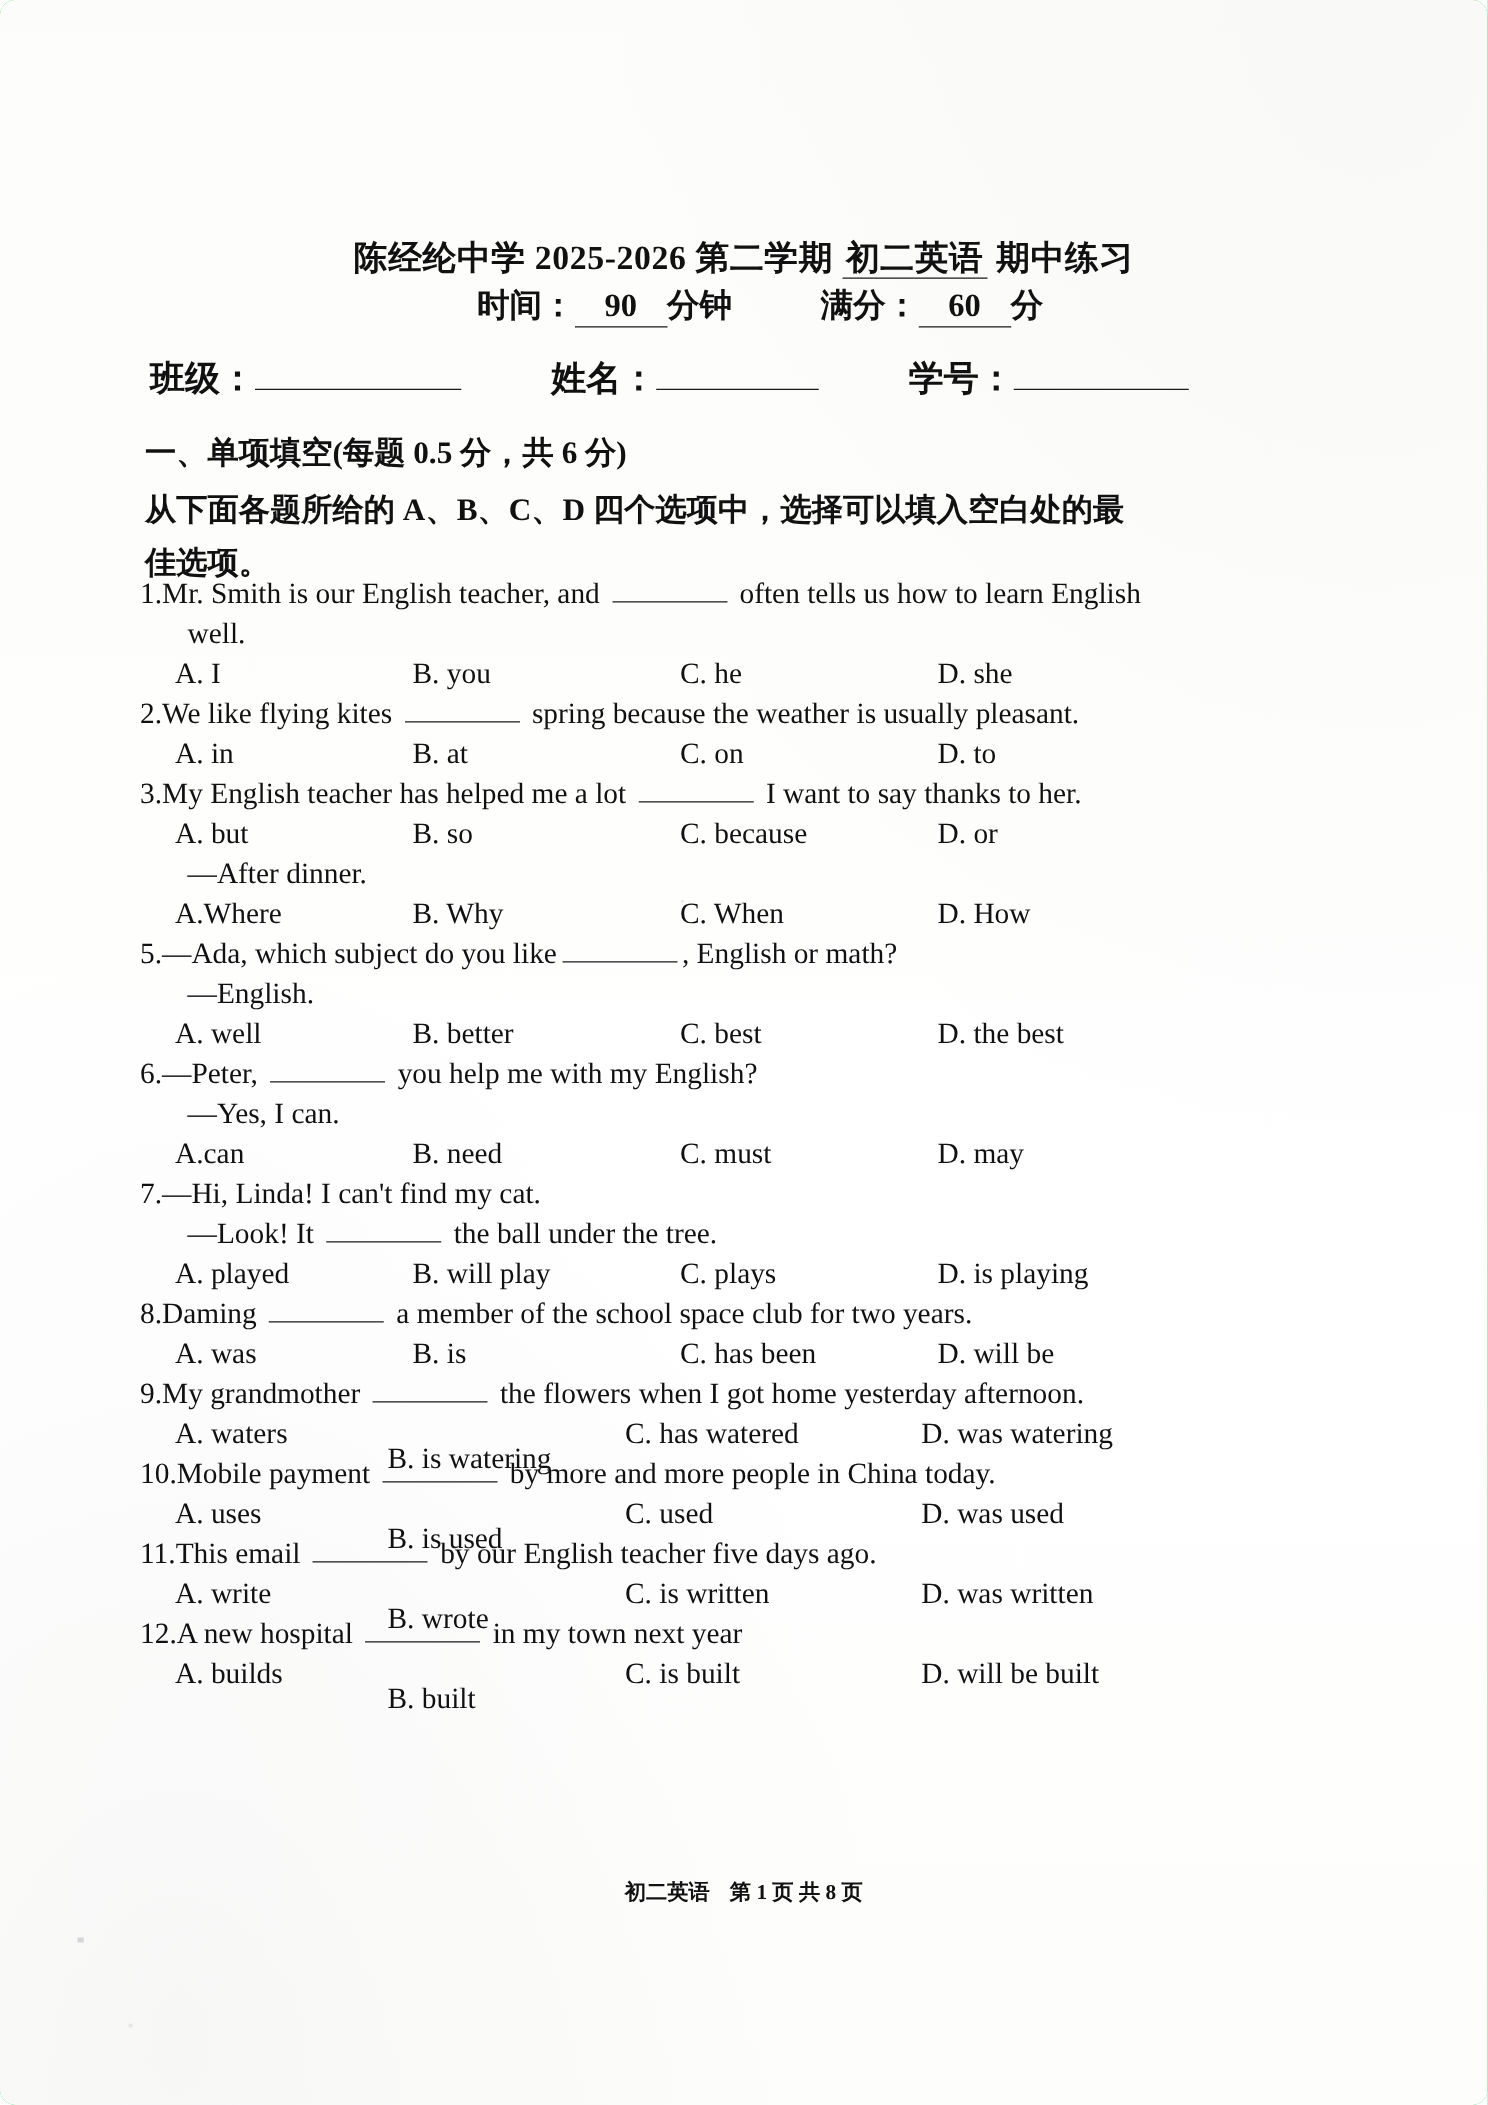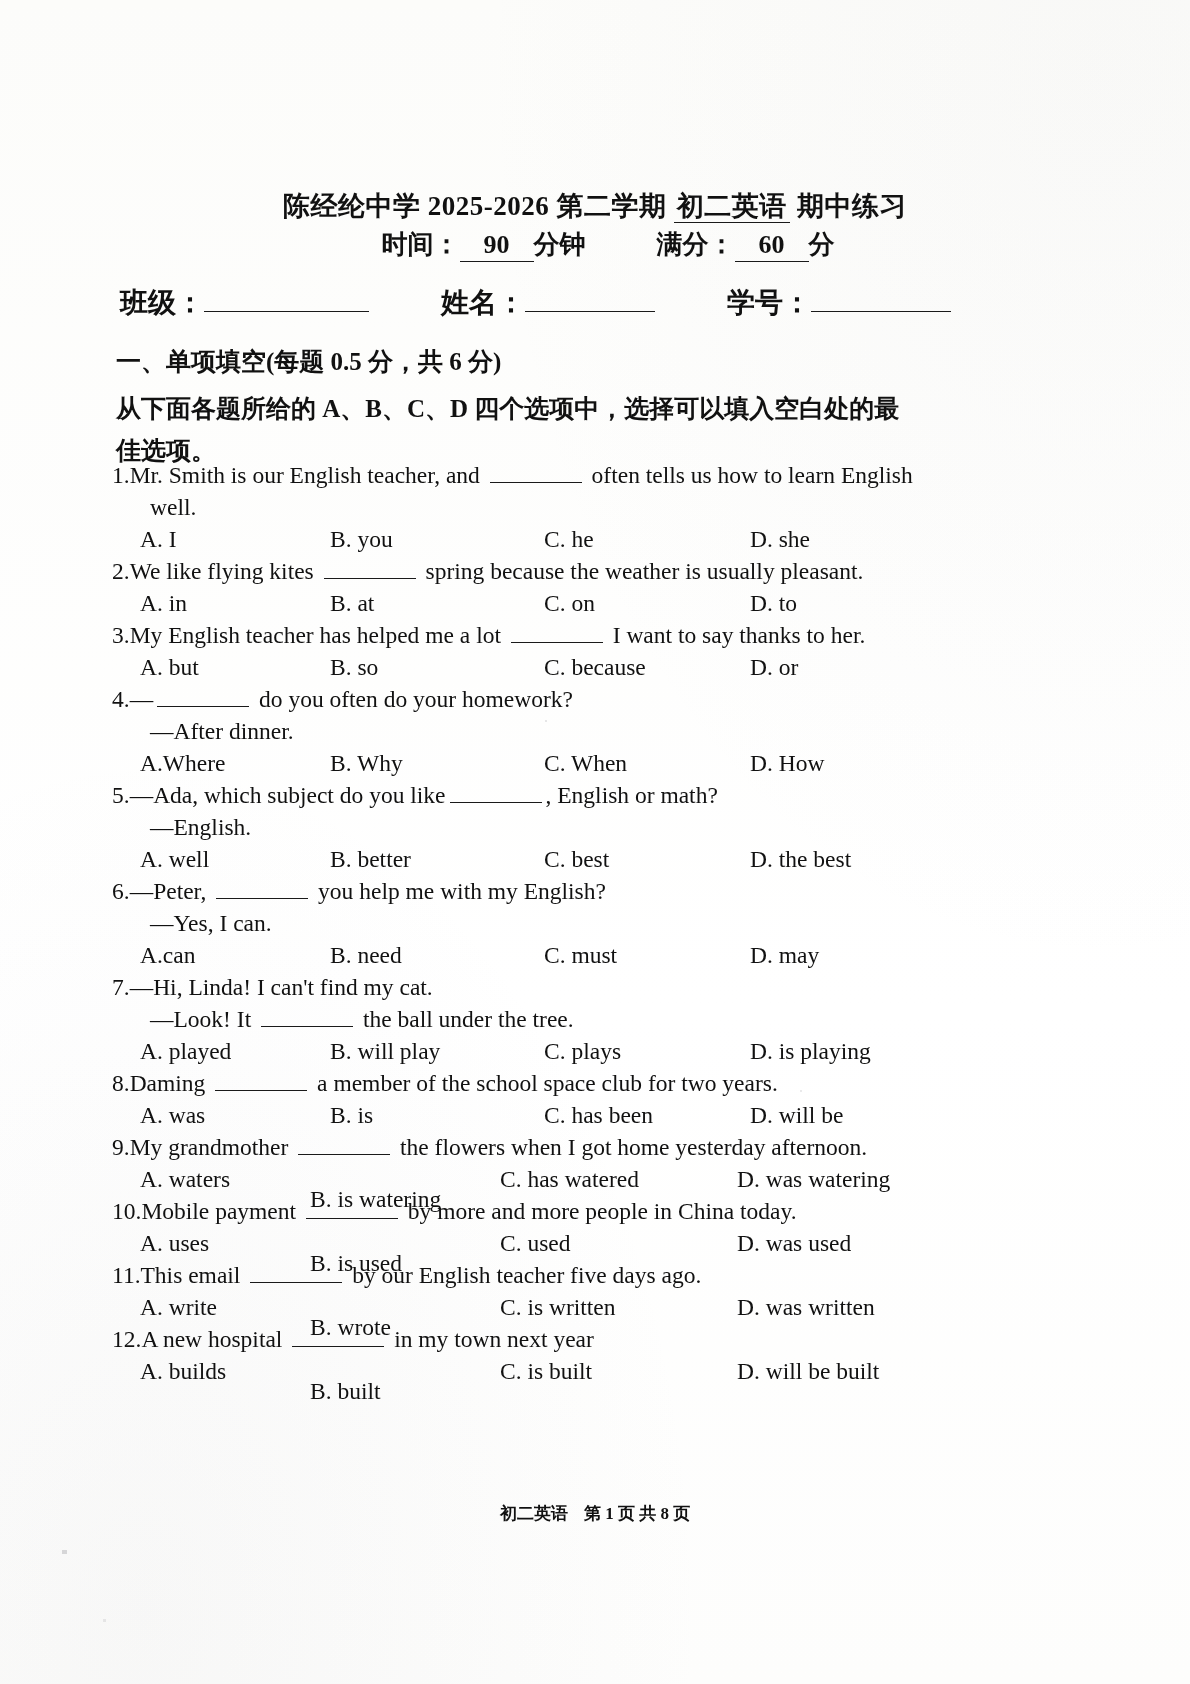--- a/index.html
+++ b/index.html
@@ -8,20 +8,21 @@
     background: #ffffff;
   }
   .page {
     position: relative;
     width: 1190px;
     height: 1684px;
     background: #22c55e;
     font-family: "Liberation Serif", "DejaVu Serif", serif;
     color: #111111;
     overflow: hidden;
+    border-radius: 12px;
   }
   
   .scan-tint {
     position: absolute;
     inset: 0;
     background:
       radial-gradient(ellipse at 12% 96%, rgba(170,170,175,0.07) 0%, rgba(255,255,255,0) 38%),
       radial-gradient(ellipse at 92% 4%, rgba(180,180,185,0.05) 0%, rgba(255,255,255,0) 40%),
       linear-gradient(180deg, rgba(252,252,250,1) 0%, rgba(255,255,255,1) 60%, rgba(253,253,252,1) 100%);
     pointer-events: none;
@@ -236,21 +237,20 @@
         <div class="q">
           <div class="q-line"><span class="q-num">3. </span>My English teacher has helped me a lot <span class="blank w1"></span> I want to say thanks to her.</div>
           <div class="opts">
             <span class="opt a">A. but</span>
             <span class="opt b">B. so</span>
             <span class="opt c">C. because</span>
             <span class="opt d">D. or</span>
           </div>
         </div>
         <div class="q">
-          <div class="q-line"><span class="q-num">4. </span>—<span class="blank w1"></span> do you often do your homework?</div>
           <div class="q-line cont">—After dinner.</div>
           <div class="opts">
             <span class="opt a">A.Where</span>
             <span class="opt b">B. Why</span>
             <span class="opt c">C. When</span>
             <span class="opt d">D. How</span>
           </div>
         </div>
         <div class="q">
           <div class="q-line"><span class="q-num">5. </span>—Ada, which subject do you like<span class="blank w1"></span>, English or math?</div>

